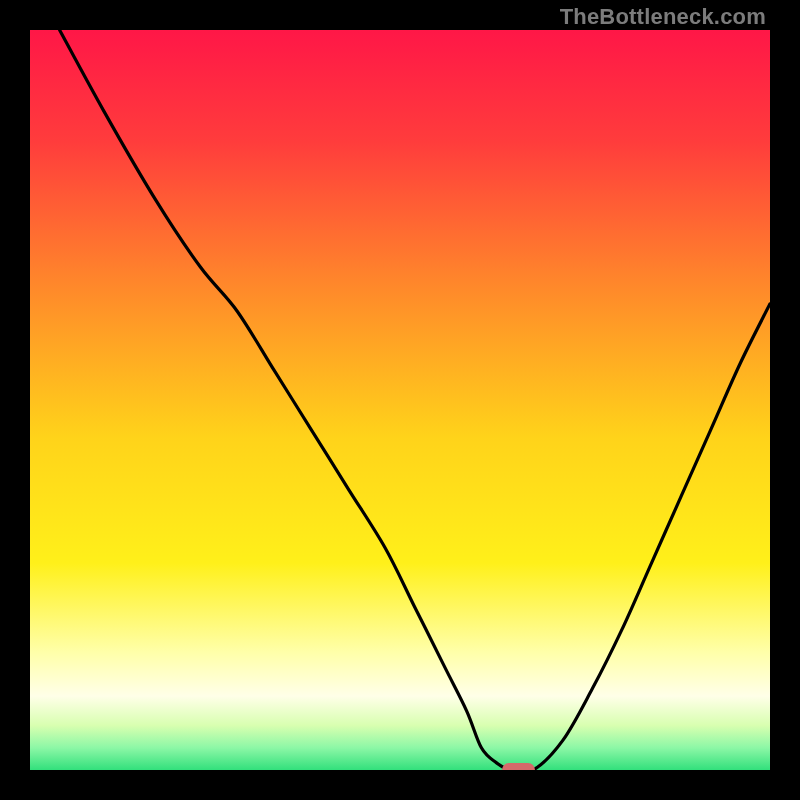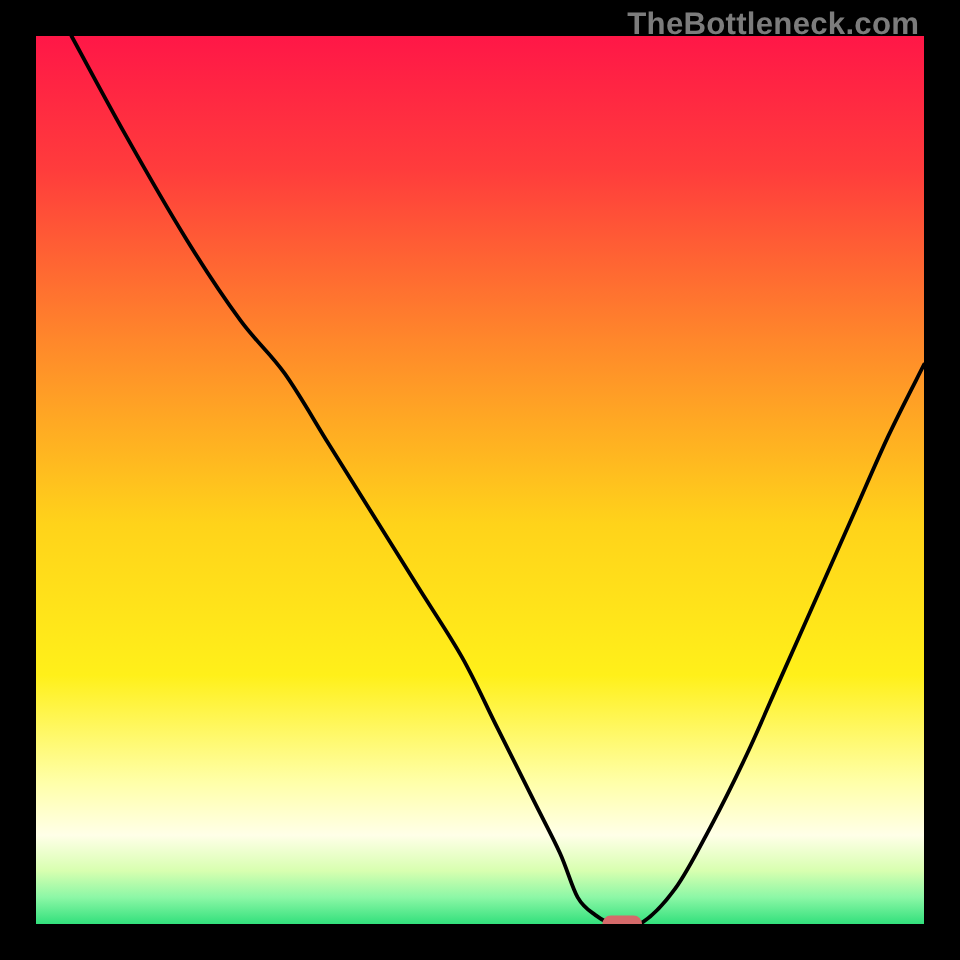--- a/index.html
+++ b/index.html
@@ -37,21 +37,21 @@
   .marker {
     position: absolute;
     background: #d56a6a;
     border-radius: 8px;
   }
   .watermark {
     position: absolute;
     top: 4px;
     right: 34px;
     font-family: Arial, Helvetica, sans-serif;
-    font-size: 26px;
+    font-size: 22px;
     font-weight: bold;
     color: #7c7c7c;
     letter-spacing: 0.2px;
   }
 </style>
 </head>
 <body>
 
 <div class="frame">
   <div class="plot">

